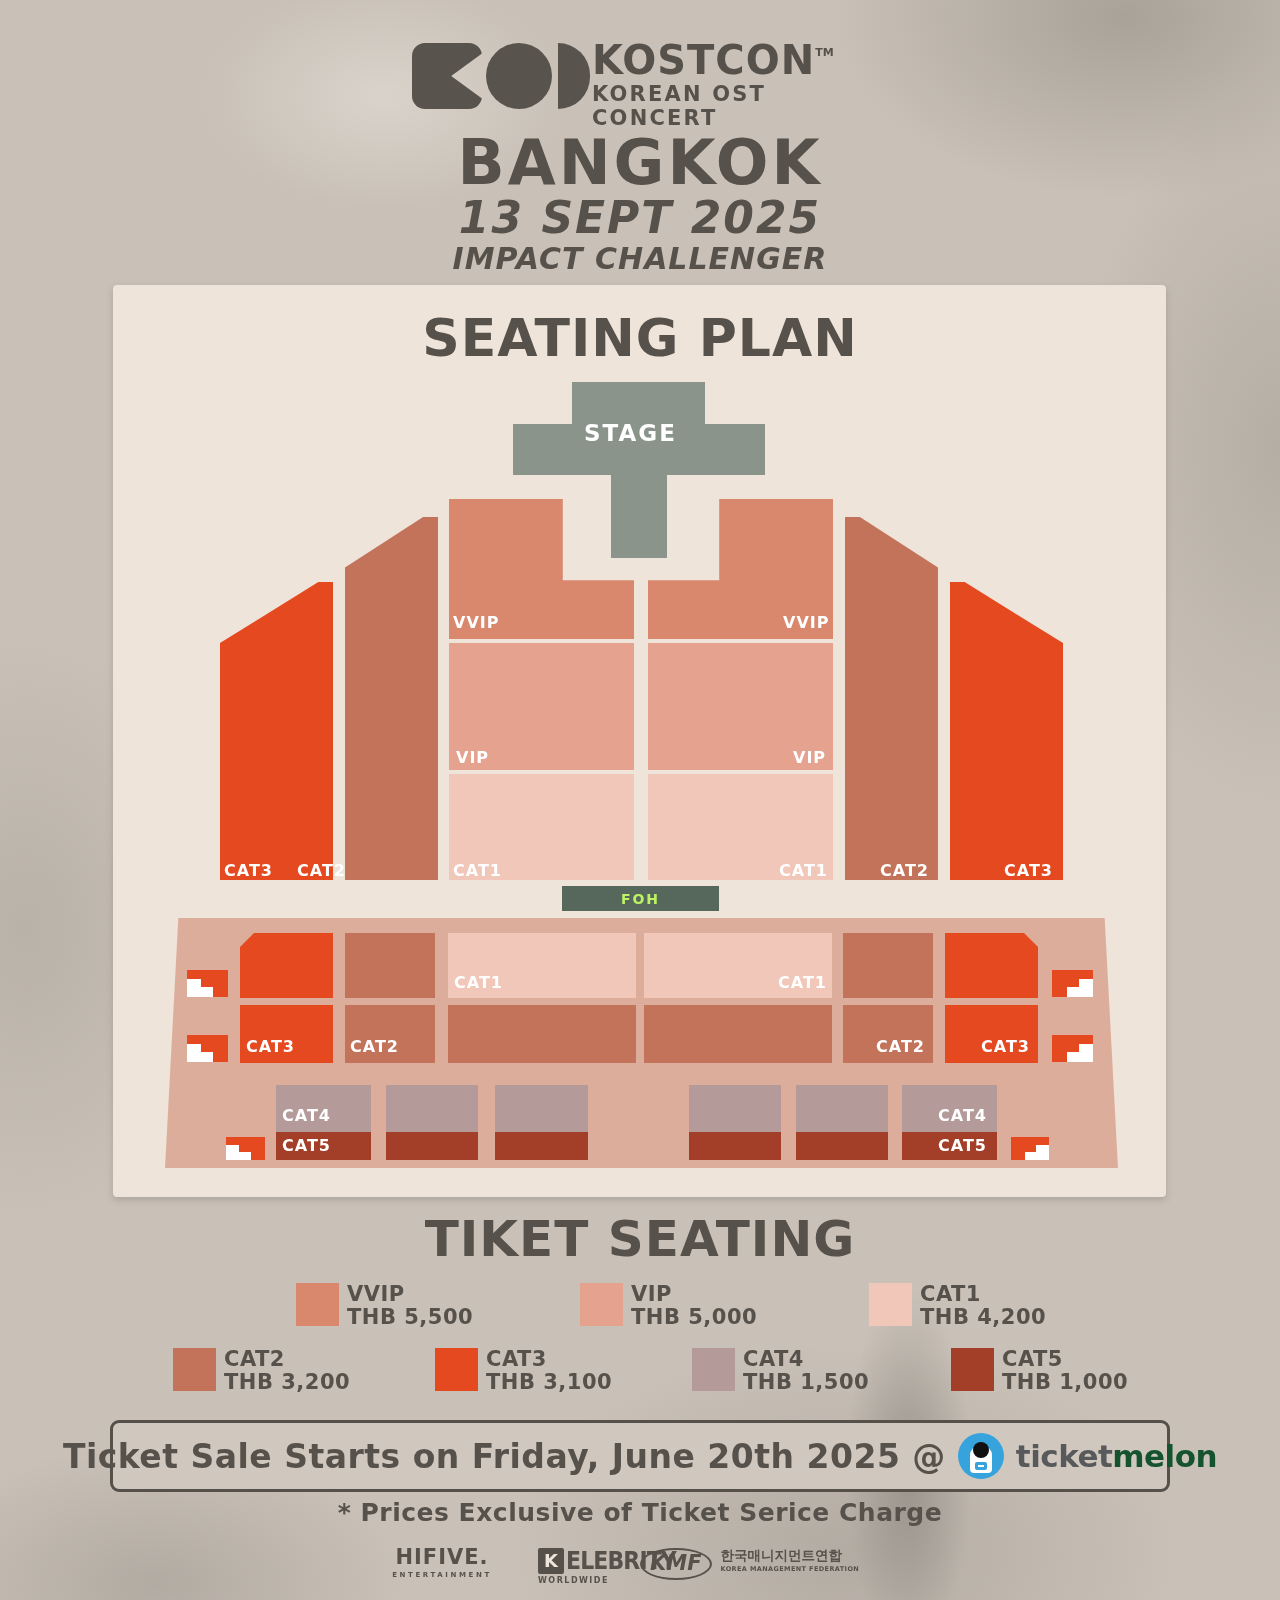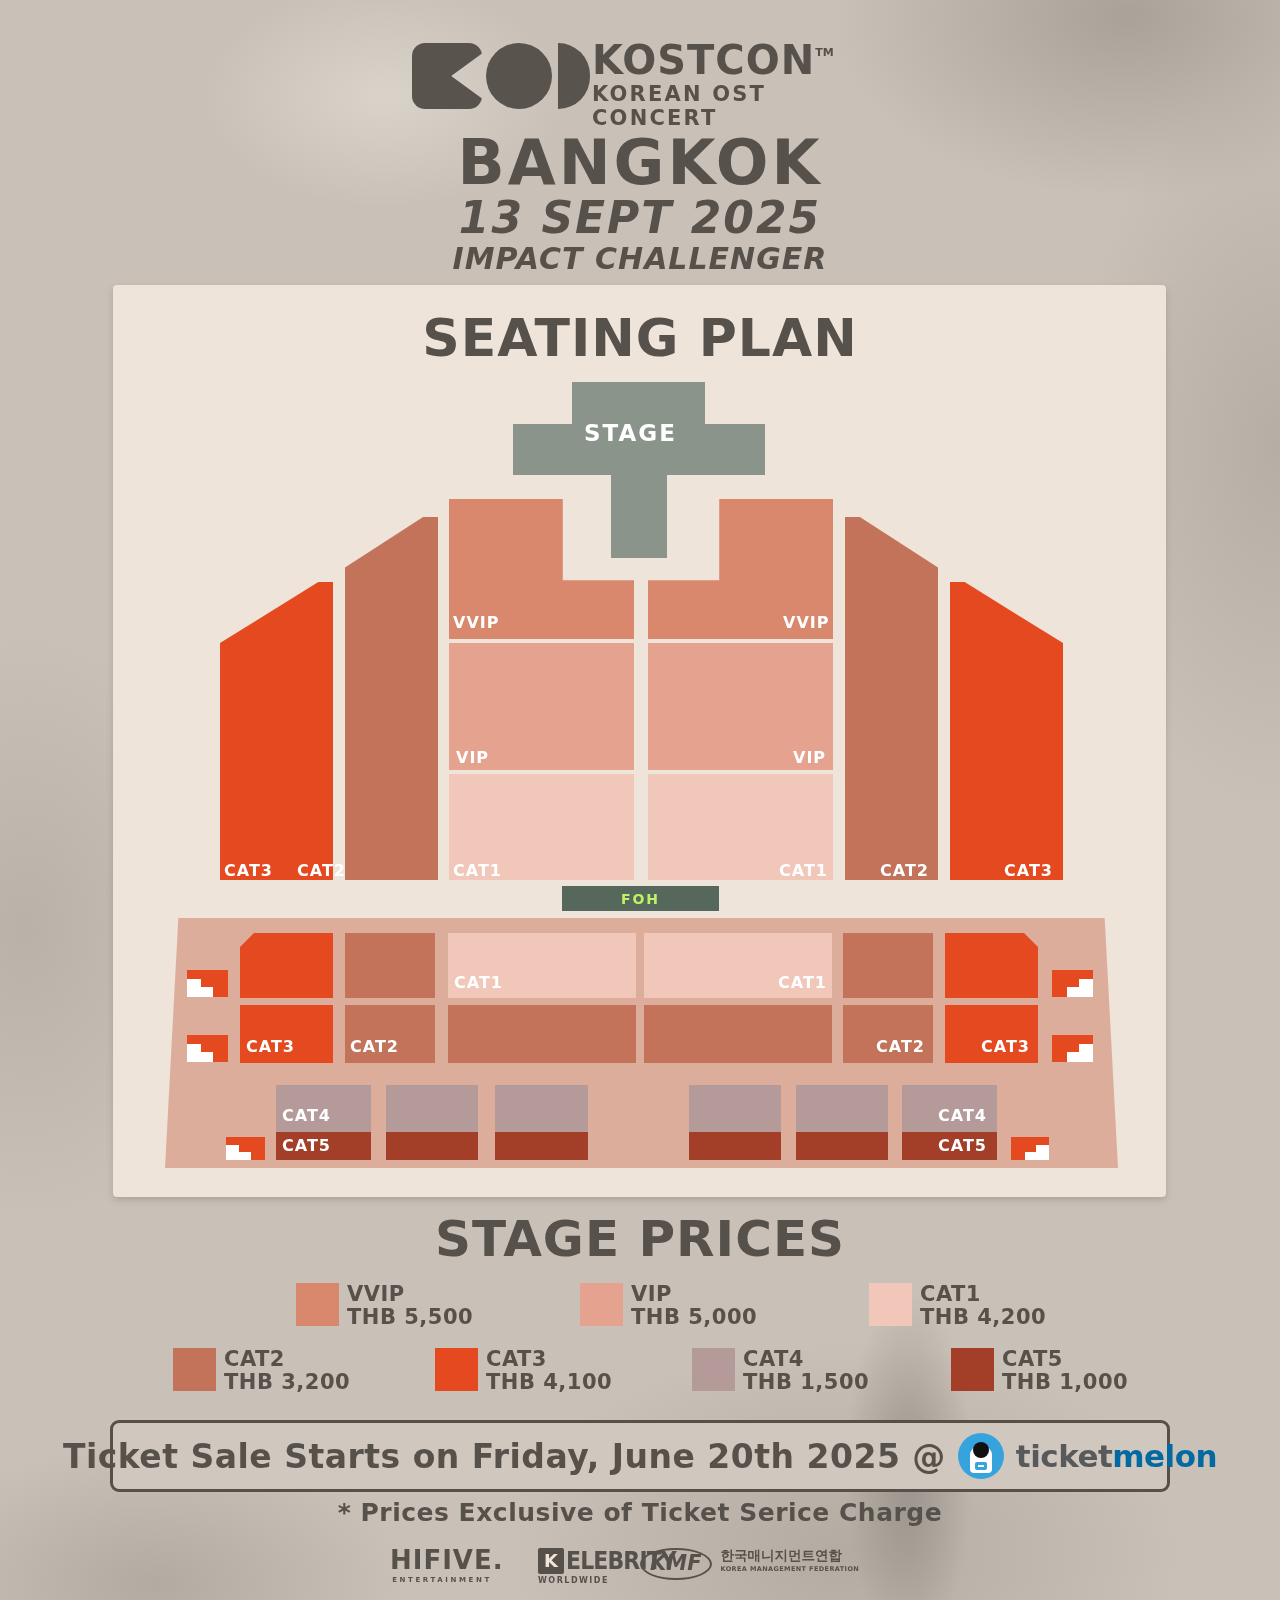--- a/index.html
+++ b/index.html
@@ -63,27 +63,27 @@
           border:3px solid #55504a; border-radius:9px; background:#d0c8bf;
           display:flex; align-items:center; justify-content:center; gap:12px;}
   .sale-text{font-size:33px; font-weight:bold; letter-spacing:.5px; white-space:nowrap;}
   .tm-icon{position:relative; width:46px; height:46px; border-radius:50%; background:#36a3dd; flex:0 0 auto;}
   .tm-body{position:absolute; left:12px; top:13px; width:22px; height:27px; background:#ffffff; border-radius:9px 9px 4px 4px;}
   .tm-head{position:absolute; left:15px; top:9px; width:16px; height:16px; background:#111111; border-radius:50%;}
   .tm-chest{position:absolute; left:17px; top:29px; width:12px; height:8px; background:#36a3dd; border-radius:2px;}
   .tm-chest:after{content:""; position:absolute; left:3px; top:3px; width:6px; height:2px; background:#ffffff;}
   .wordmark{font-size:31px; font-weight:bold; letter-spacing:-.5px; white-space:nowrap;}
   .tm-ticket{color:#58595b;}
-  .tm-melon{color:#0369a1;}
+  .tm-melon{color:#14532d;}
 
   .footnote{top:1498px; font-size:25px; font-weight:bold; letter-spacing:.5px;}
 
   
   .f-hifive{left:390px; top:1547px; width:104px; text-align:center;}
-  .f-hifive .t1{font-size:26px; font-weight:bold; letter-spacing:1px; line-height:1;text-align:center;}
+  .f-hifive .t1{font-size:21px; font-weight:bold; letter-spacing:1px; line-height:1;text-align:center;}
   .f-hifive .t2{font-size:7px; font-weight:bold; letter-spacing:2.6px; margin-top:3px;}
   .f-keleb{left:538px; top:1546px;}
   .f-keleb .row{display:flex; align-items:center; gap:2px;}
   .kbox{width:26px; height:26px; background:#55504a; color:#eee4da; display:flex; align-items:center; justify-content:center;
         font-size:18px; font-weight:bold; border-radius:2px;}
   .f-keleb .t1{font-size:25px; font-weight:bold; letter-spacing:-1px; transform:scaleX(.88); transform-origin:left;}
   .f-keleb .t2{font-size:8px; font-weight:bold; letter-spacing:1.5px; text-align:left; margin-top:1px; width:116px;}
   .f-kmf{left:640px; top:1548px; display:flex; align-items:flex-start; gap:9px;}
   .kmf-mark{font-size:21px; font-weight:bold; font-style:italic; letter-spacing:0;
             border:2px solid #57514b; border-radius:50%; padding:3px 8px 4px 8px; line-height:1;}
@@ -199,41 +199,41 @@
   <span class="sec-label" style="left:938px; top:1138px;">CAT5</span>
   <div class="stairs" style="left: 226px; top: 1137px; width: 39px; height: 23px; background-color: rgb(228, 73, 31);">
       <div class="a"></div>
       <div class="b"></div>
     </div>
   <div class="stairs flip" style="left: 1011px; top: 1137px; width: 38px; height: 23px; background-color: rgb(228, 73, 31);">
       <div class="a"></div>
       <div class="b"></div>
     </div>
 
-  <div class="abs ctr prices-title">STAGE PRICES</div>
+  <div class="abs ctr prices-title">TIKET SEATING</div>
 
   <div class="pitem" style="left:296px; top:1283px;">
     <div class="pswatch" style="background-color: rgb(217, 136, 110);"></div>
     <div class="ptxt"><span>VVIP</span><br><span>THB 5,500</span></div>
   </div>
   <div class="pitem" style="left:580px; top:1283px;">
     <div class="pswatch" style="background-color: rgb(228, 162, 143);"></div>
     <div class="ptxt"><span>VIP</span><br><span>THB 5,000</span></div>
   </div>
   <div class="pitem" style="left:869px; top:1283px;">
     <div class="pswatch" style="background-color: rgb(240, 199, 184);"></div>
     <div class="ptxt"><span>CAT1</span><br><span>THB 4,200</span></div>
   </div>
   <div class="pitem" style="left:173px; top:1348px;">
     <div class="pswatch" style="background-color: rgb(194, 115, 90);"></div>
     <div class="ptxt"><span>CAT2</span><br><span>THB 3,200</span></div>
   </div>
   <div class="pitem" style="left:435px; top:1348px;">
     <div class="pswatch" style="background-color: rgb(228, 73, 31);"></div>
-    <div class="ptxt"><span>CAT3</span><br><span>THB 4,100</span></div>
+    <div class="ptxt"><span>CAT3</span><br><span>THB 3,100</span></div>
   </div>
   <div class="pitem" style="left:692px; top:1348px;">
     <div class="pswatch" style="background-color: rgb(180, 155, 154);"></div>
     <div class="ptxt"><span>CAT4</span><br><span>THB 1,500</span></div>
   </div>
   <div class="pitem" style="left:951px; top:1348px;">
     <div class="pswatch" style="background-color: rgb(163, 63, 40);"></div>
     <div class="ptxt"><span>CAT5</span><br><span>THB 1,000</span></div>
   </div>
 

